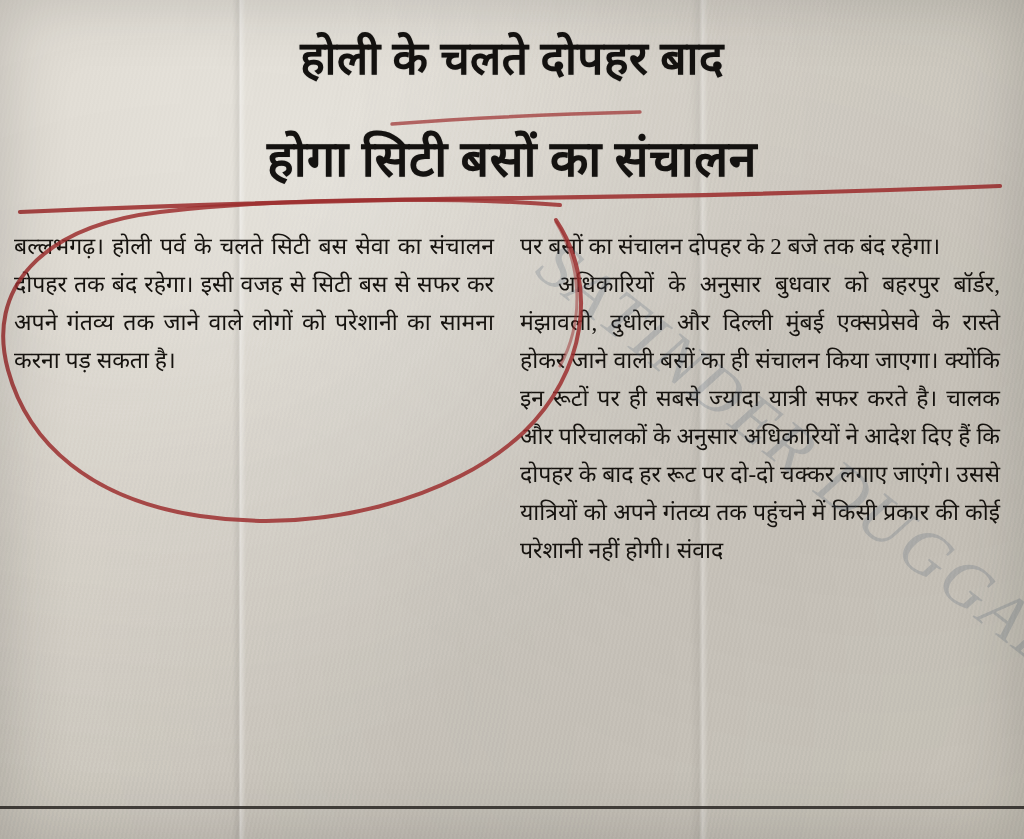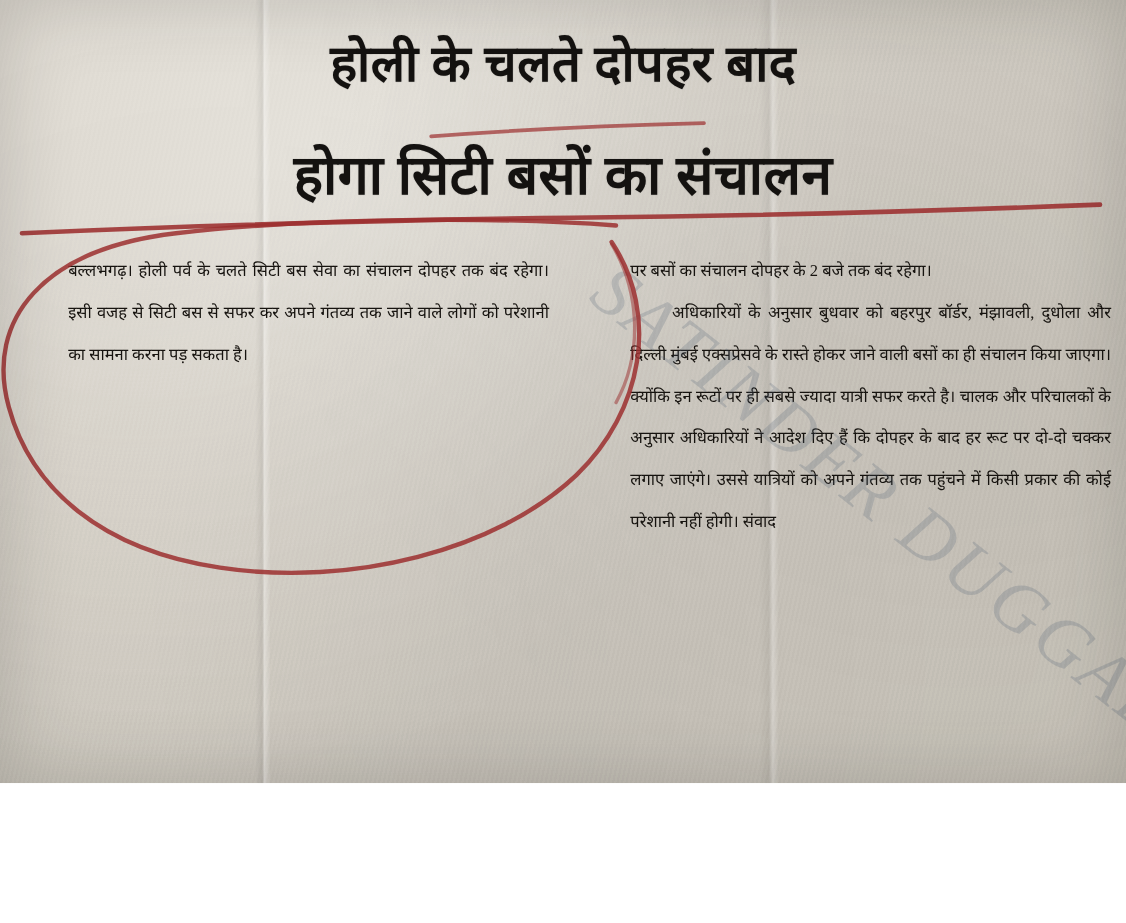--- a/index.html
+++ b/index.html
@@ -3,21 +3,21 @@
 <meta charset="utf-8">
 <style>
   html, body {
     margin: 0;
     padding: 0;
     background: #ffffff;
   }
   #page {
     position: relative;
     width: 1024px;
-    height: 712px;
+    height: 839px;
     overflow: hidden;
     background:
       radial-gradient(ellipse at 30% 20%, #e9e6df 0%, #ded9d0 45%, #cfcabf 100%);
     font-family: "Liberation Serif", serif;
     color: #1a1713;
   }
   
   #grain {
     position: absolute;
     inset: 0;
@@ -76,26 +76,25 @@
     position: absolute;
     top: 228px;
     left: 14px;
     width: 996px;
     height: 560px;
     display: flex;
     gap: 26px;
   }
   .column {
     width: 480px;
-    font-size: 15px;
+    font-size: 23px;
     line-height: 38px;
     text-align: justify;
     text-justify: inter-word;
     color: #16130f;
-    margin-left: 48px;
   }
   .column p {
     margin: 0 0 0 0;
   }
   .column p + p {
     text-indent: 38px;
   }
 
   
   #ink {

